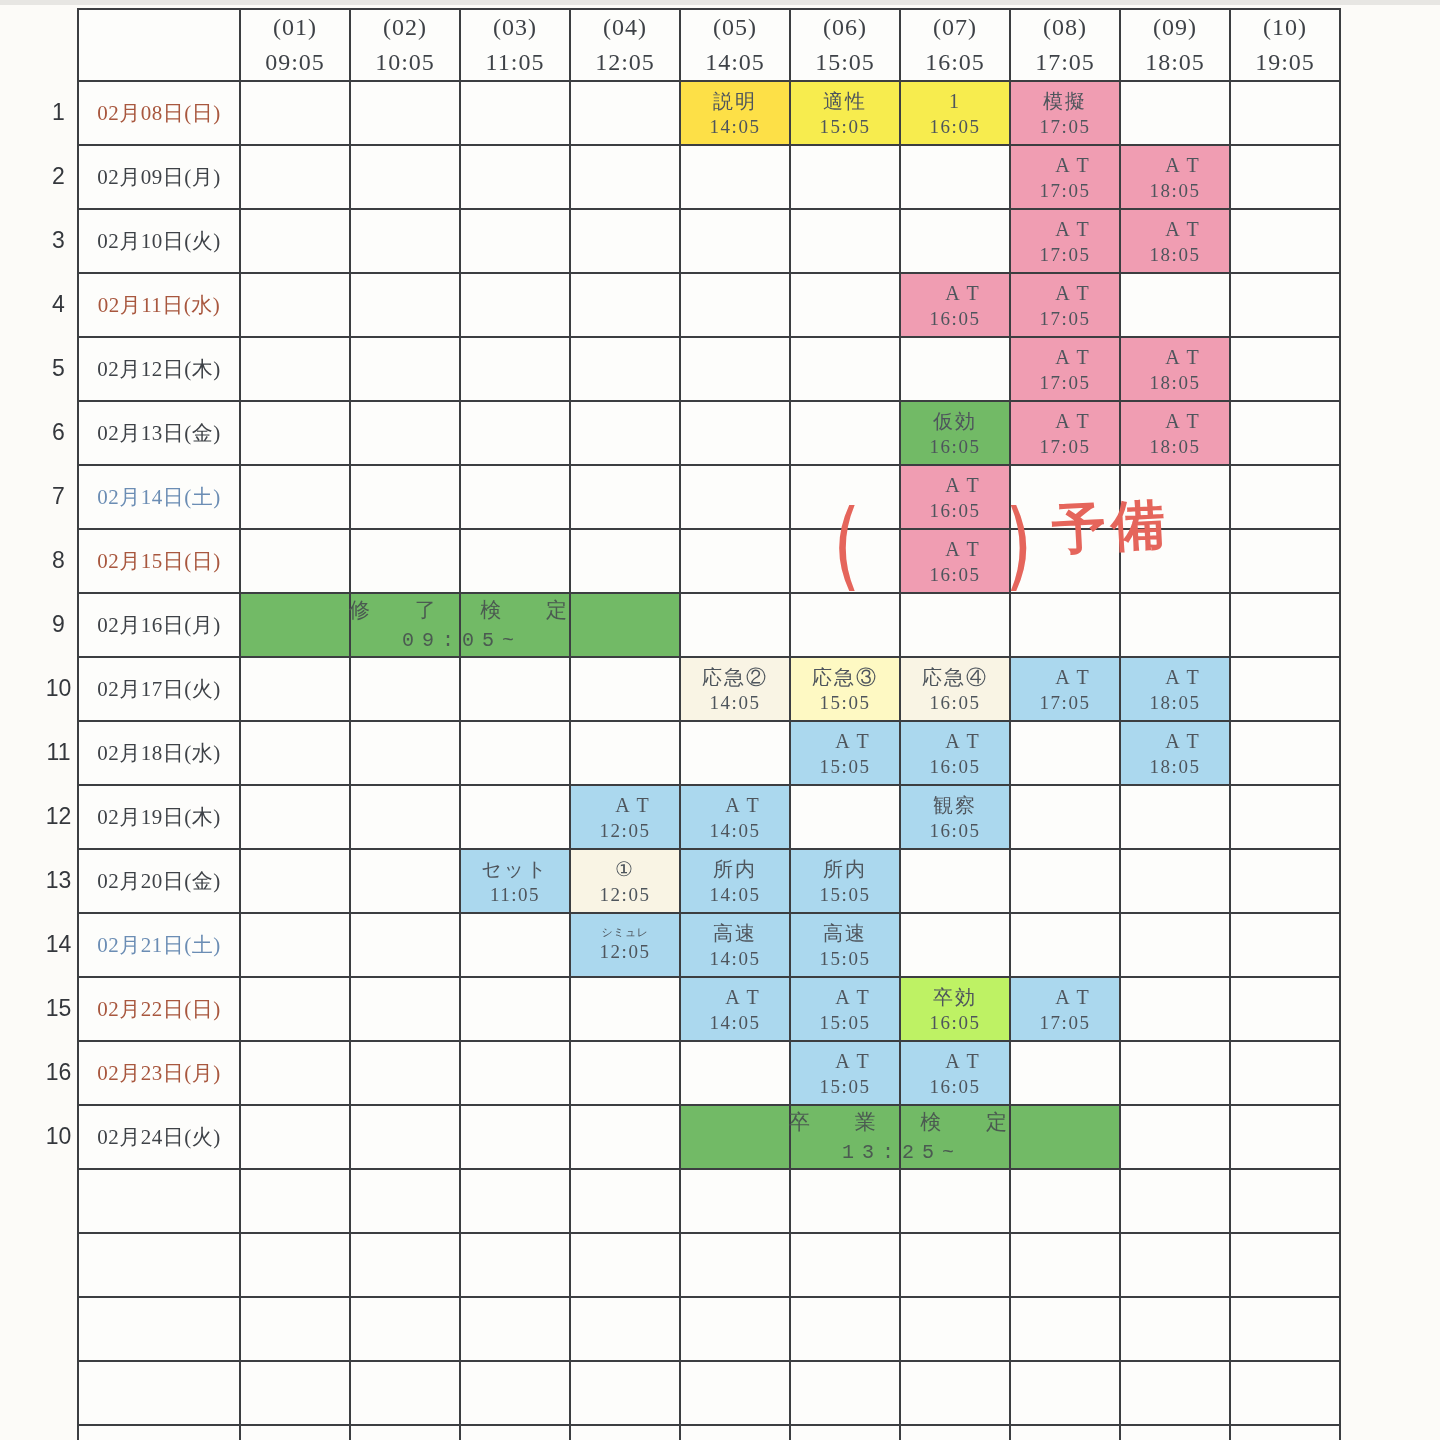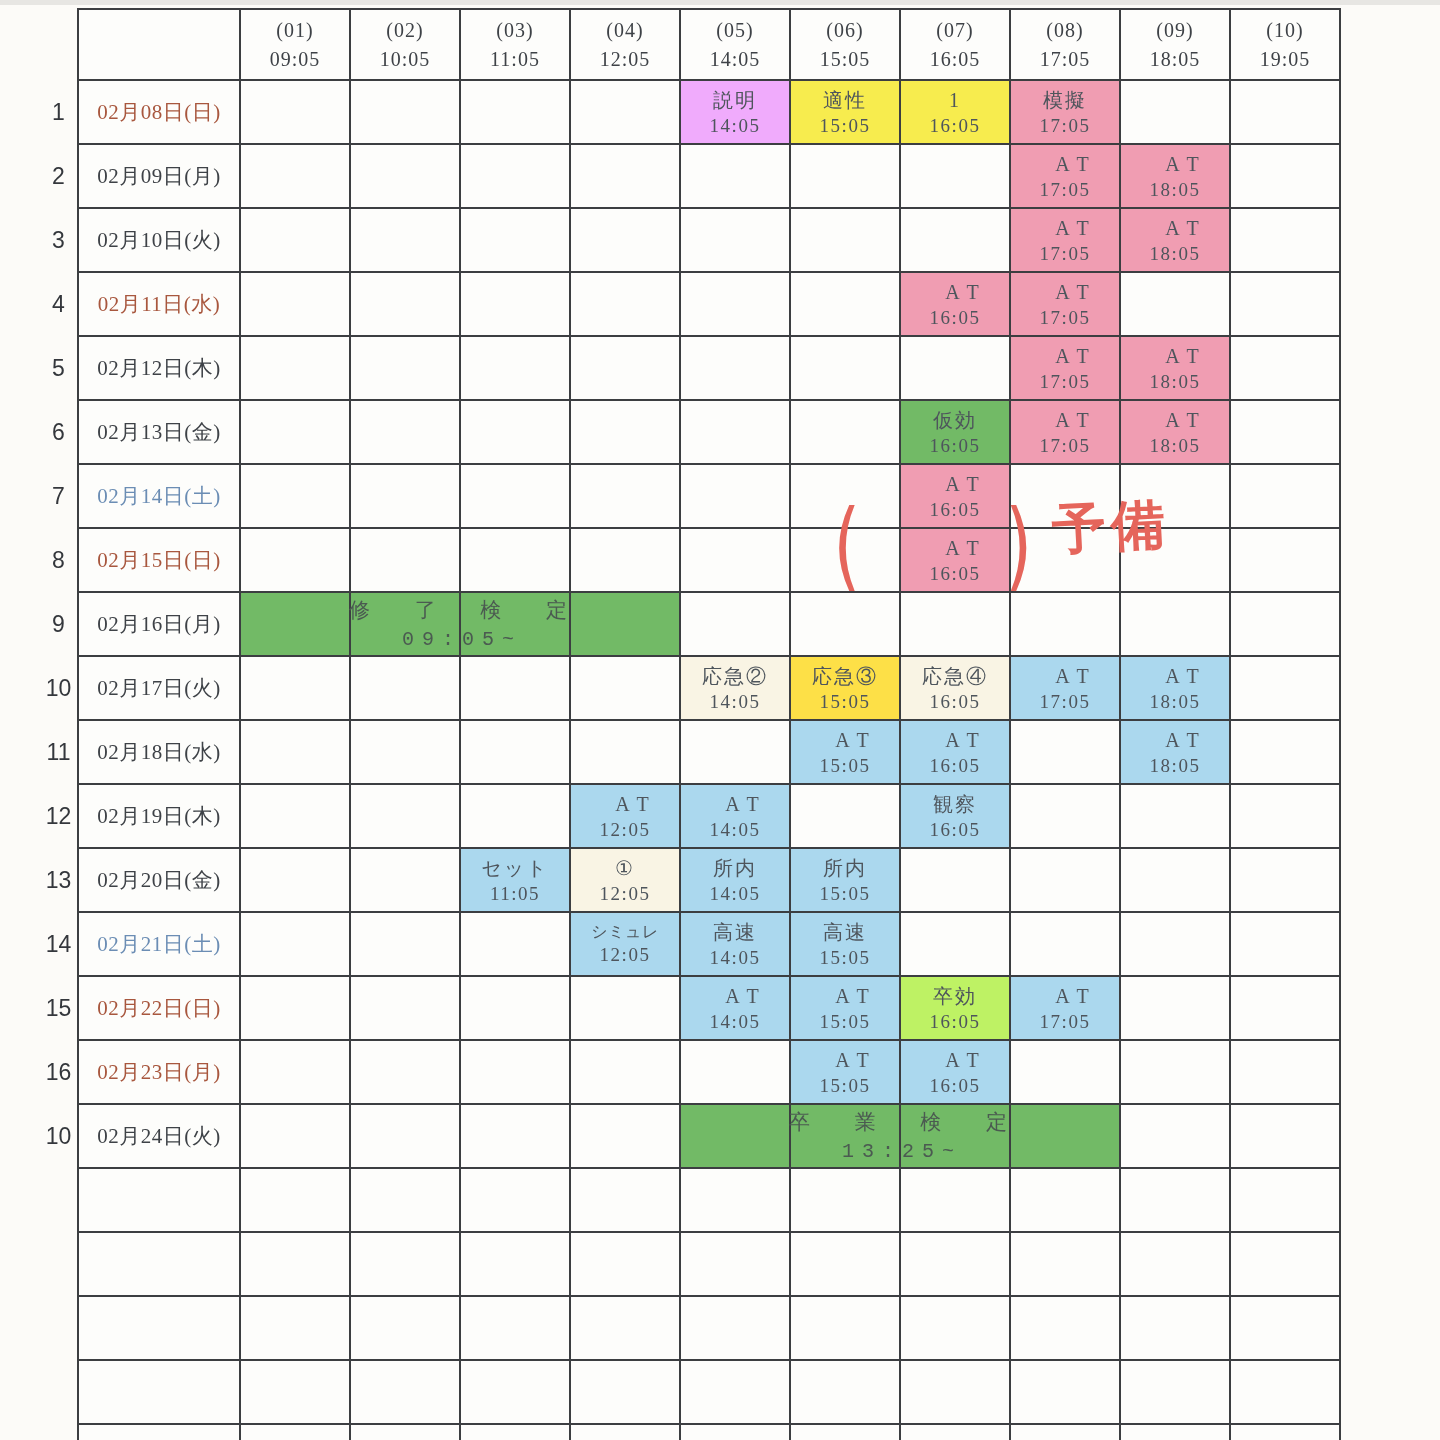--- a/index.html
+++ b/index.html
@@ -9,25 +9,25 @@
   table.grid { position:absolute; left:40px; top:8px; border-collapse:collapse; table-layout:fixed; }
   table.grid td { padding:0; text-align:center; vertical-align:middle; border:2px solid #3c3e41;
                   height:62px; overflow:visible; background:#fdfdfb; }
   tr.hdr td { height:69px; }
   td.num { border:none !important; background:transparent !important; text-align:right; padding-right:9px;
            font-family:"Liberation Sans","DejaVu Sans",sans-serif; font-size:23px; color:#34373c; }
   td.date { text-align:left; padding-left:9px; font-size:21px; letter-spacing:0.5px;
             color:#3e4247; white-space:nowrap; }
   td.date.holiday { color:#a8573e; }
   td.date.saturday { color:#6b8db4; }
-  td.colhead { font-size:20px; color:#3e4247; }
+  td.colhead { font-size:24px; color:#3e4247; }
   .ch1, .ch2 { line-height:1.45; letter-spacing:1px; }
   .lbl { font-size:20px; letter-spacing:2px; color:#4e555c; line-height:1.4; white-space:nowrap; }
   .lbl.at { letter-spacing:9px; text-indent:9px;padding-left:14px; }
-  .lbl.small { font-size:16px; letter-spacing:0.5px; }
+  .lbl.small { font-size:11px; letter-spacing:0.5px; }
   .tm  { font-size:19px; letter-spacing:1.5px; color:#4e555c; line-height:1.25; }
   td.spanhost { position:relative;font-family:Liberation Mono, monospace; }
   .spantext { position:absolute; left:0; top:0; height:100%; display:flex; flex-direction:column;
               justify-content:center; z-index:3; pointer-events:none; }
   .sp1 { font-size:21px; letter-spacing:16px; text-indent:16px; color:#4b5a51; line-height:1.5; white-space:nowrap; }
   .sp2 { font-size:20px; letter-spacing:8px;  text-indent:8px;  color:#4b5a51; line-height:1.25; white-space:nowrap; }
   .annotation span { position:absolute; z-index:5; font-family:"DejaVu Sans","Liberation Sans",sans-serif; }
   .paren { font-size:96px; line-height:1; font-weight:normal; top:497px; transform:scaleX(0.72); }
   .paren.open  { left:828px; }
   .paren.close { left:1000px; }
@@ -100,21 +100,21 @@
             <div class="ch2">19:05</div>
           </td>
         </tr>
         <tr>
           <td class="num">1</td>
           <td class="date holiday">02月08日(日)</td>
           <td></td>
           <td></td>
           <td></td>
           <td></td>
-          <td style="background:#f0abfc">
+          <td style="background:#fde047">
             <div class="lbl">説明</div>
             <div class="tm">14:05</div>
           </td>
           <td style="background:#f7ec4e">
             <div class="lbl">適性</div>
             <div class="tm">15:05</div>
           </td>
           <td style="background:#f7ec4e">
             <div class="lbl">1</div>
             <div class="tm">16:05</div>
@@ -286,21 +286,21 @@
           <td class="num">10</td>
           <td class="date weekday">02月17日(火)</td>
           <td></td>
           <td></td>
           <td></td>
           <td></td>
           <td style="background:#f9f4e4">
             <div class="lbl">応急②</div>
             <div class="tm">14:05</div>
           </td>
-          <td style="background:#fde047">
+          <td style="background:#fef9c3">
             <div class="lbl">応急③</div>
             <div class="tm">15:05</div>
           </td>
           <td style="background:#f9f4e4">
             <div class="lbl">応急④</div>
             <div class="tm">16:05</div>
           </td>
           <td style="background:#abd8ee">
             <div class="lbl at">AT</div>
             <div class="tm">17:05</div>

